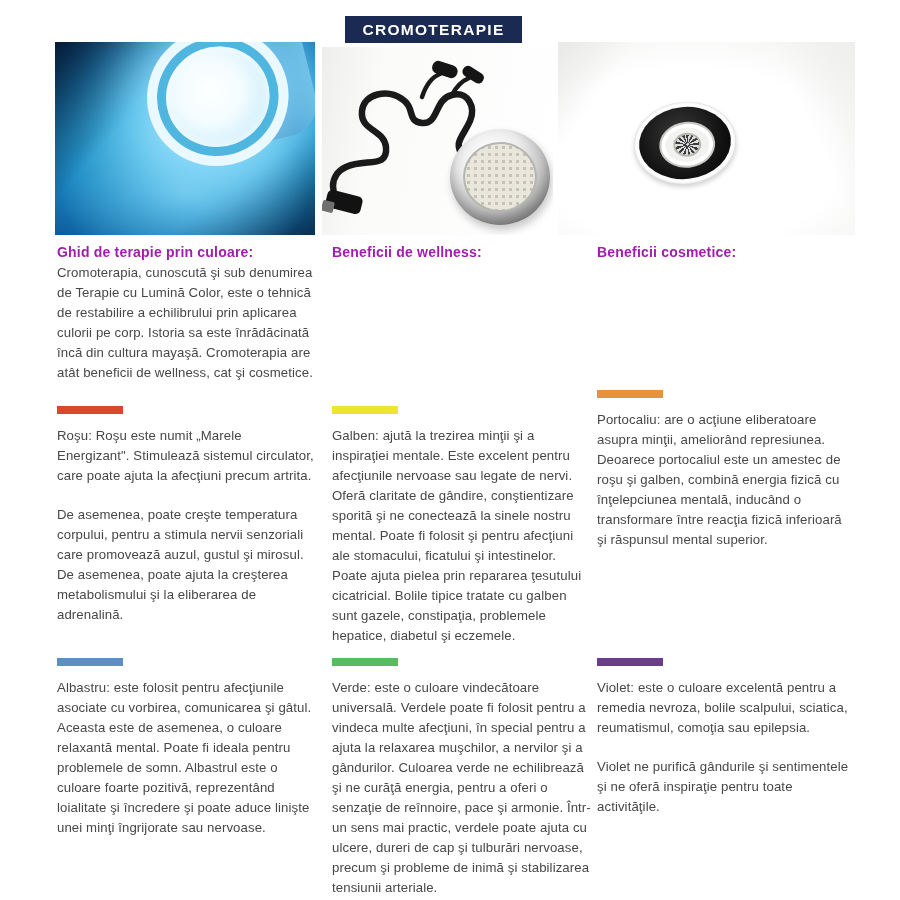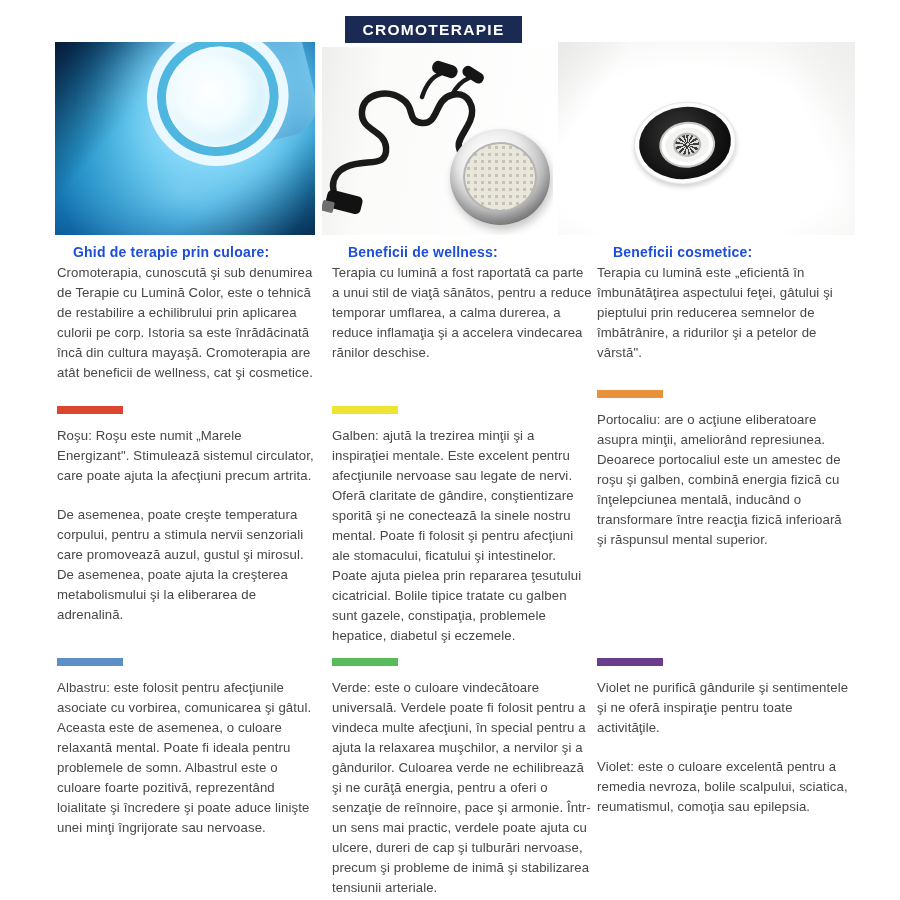--- a/index.html
+++ b/index.html
@@ -59,21 +59,21 @@
     background:#f2f2f0;border:2px solid #c8c8c4;box-shadow:inset 0 0 0 4px #ffffff;}
   .p3-gear{position:absolute;left:39px;top:31px;width:24px;height:20px;border-radius:50%;
     background:repeating-conic-gradient(#3c3c3c 0deg 14deg, #dddddd 14deg 28deg);
     border:2px solid #b9b9b4;}
 
   
   .chead{position:absolute;top:244px;}
   .c1{left:57px;width:258px;}
   .c2{left:332px;width:260px;}
   .c3{left:597px;width:254px;}
-  .chead h3{margin:0 0 3px 16px;font-size:14px;font-weight:bold;color:#1d4ed8;letter-spacing:.2px;}
+  .chead h3{margin:0 0 3px 0;font-size:14px;font-weight:bold;color:#a21caf;letter-spacing:.2px;}
   p{margin:0 0 19px 0;font-size:13.2px;line-height:20px;letter-spacing:.1px;color:#474747;}
   p:last-child{margin-bottom:0;}
 
   .sec{position:absolute;}
   .bar{width:66px;height:8px;margin-bottom:12px;}
 </style>
 </head>
 <body>
 
 <div class="page">
@@ -115,25 +115,23 @@
       <div class="p3-gear"></div>
     </div>
   </div>
 
   <div class="chead c1">
     <h3>Ghid de terapie prin culoare:</h3>
     <p>Cromoterapia, cunoscută şi sub denumirea de Terapie cu Lumină Color, este o tehnică de restabilire a echilibrului prin aplicarea culorii pe corp. Istoria sa este înrădăcinată încă din cultura mayaşă. Cromoterapia are atât beneficii de wellness, cat şi cosmetice.</p>
   </div>
   <div class="chead c2">
     <h3>Beneficii de wellness:</h3>
-    <p>Terapia cu lumină a fost raportată ca parte a unui stil de viaţă sănătos, pentru a reduce temporar umflarea, a calma durerea, a reduce inflamaţia şi a accelera vindecarea rănilor deschise.</p>
   </div>
   <div class="chead c3">
     <h3>Beneficii cosmetice:</h3>
-    <p>Terapia cu lumină este „eficientă în îmbunătăţirea aspectului feţei, gâtului şi pieptului prin reducerea semnelor de îmbătrânire, a ridurilor şi a petelor de vârstă".</p>
   </div>
 
   <div class="sec" style="left:57px;top:406px;width:258px;">
     <div class="bar" style="background-color: rgb(218, 70, 48);"></div>
     <p>Roşu: Roşu este numit „Marele Energizant". Stimulează sistemul circulator, care poate ajuta la afecţiuni precum artrita.</p>
     <p>De asemenea, poate creşte temperatura corpului, pentru a stimula nervii senzoriali care promovează auzul, gustul şi mirosul. De asemenea, poate ajuta la creşterea metabolismului şi la eliberarea de adrenalină.</p>
   </div>
 
   <div class="sec" style="left:57px;top:658px;width:258px;">
     <div class="bar" style="background-color: rgb(91, 143, 198);"></div>
@@ -150,17 +148,17 @@
     <p>Verde: este o culoare vindecătoare universală. Verdele poate fi folosit pentru a vindeca multe afecţiuni, în special pentru a ajuta la relaxarea muşchilor, a nervilor şi a gândurilor. Culoarea verde ne echilibrează şi ne curăţă energia, pentru a oferi o senzaţie de reînnoire, pace şi armonie. Într-un sens mai practic, verdele poate ajuta cu ulcere, dureri de cap şi tulburări nervoase, precum şi probleme de inimă şi stabilizarea tensiunii arteriale.</p>
   </div>
 
   <div class="sec" style="left:597px;top:390px;width:254px;">
     <div class="bar" style="background-color: rgb(232, 146, 59);"></div>
     <p>Portocaliu: are o acţiune eliberatoare asupra minţii, ameliorând represiunea. Deoarece portocaliul este un amestec de roşu şi galben, combină energia fizică cu înţelepciunea mentală, inducând o transformare între reacţia fizică inferioară şi răspunsul mental superior.</p>
   </div>
 
   <div class="sec" style="left:597px;top:658px;width:254px;">
     <div class="bar" style="background-color: rgb(106, 61, 140);"></div>
+    <p>Violet: este o culoare excelentă pentru a remedia nevroza, bolile scalpului, sciatica, reumatismul, comoţia sau epilepsia.</p>
     <p>Violet ne purifică gândurile şi sentimentele şi ne oferă inspiraţie pentru toate activităţile.</p>
-    <p>Violet: este o culoare excelentă pentru a remedia nevroza, bolile scalpului, sciatica, reumatismul, comoţia sau epilepsia.</p>
   </div>
 
 </div>
 
 </body></html>

